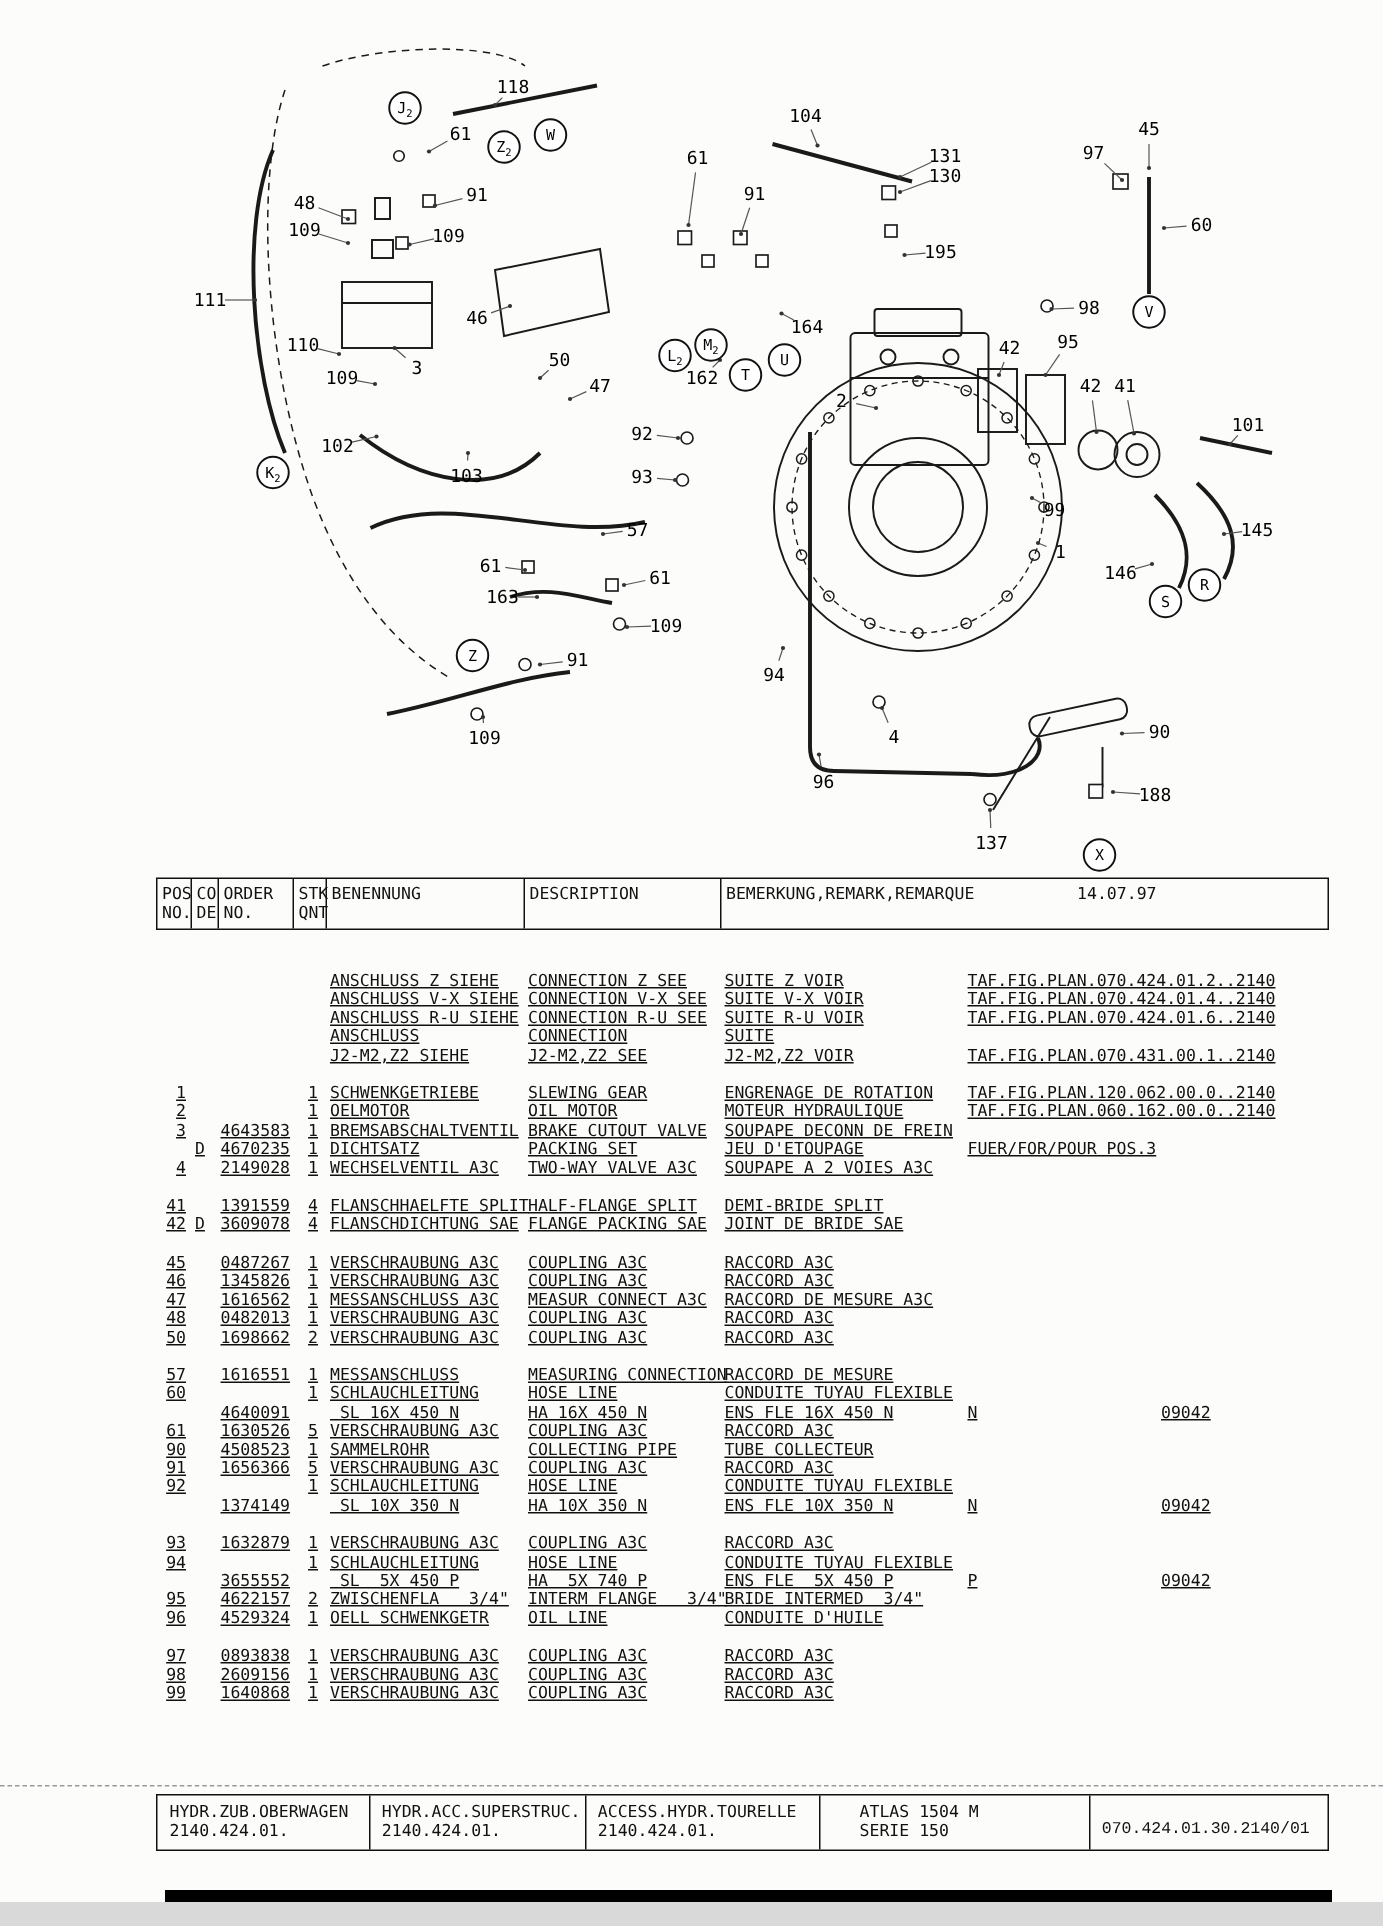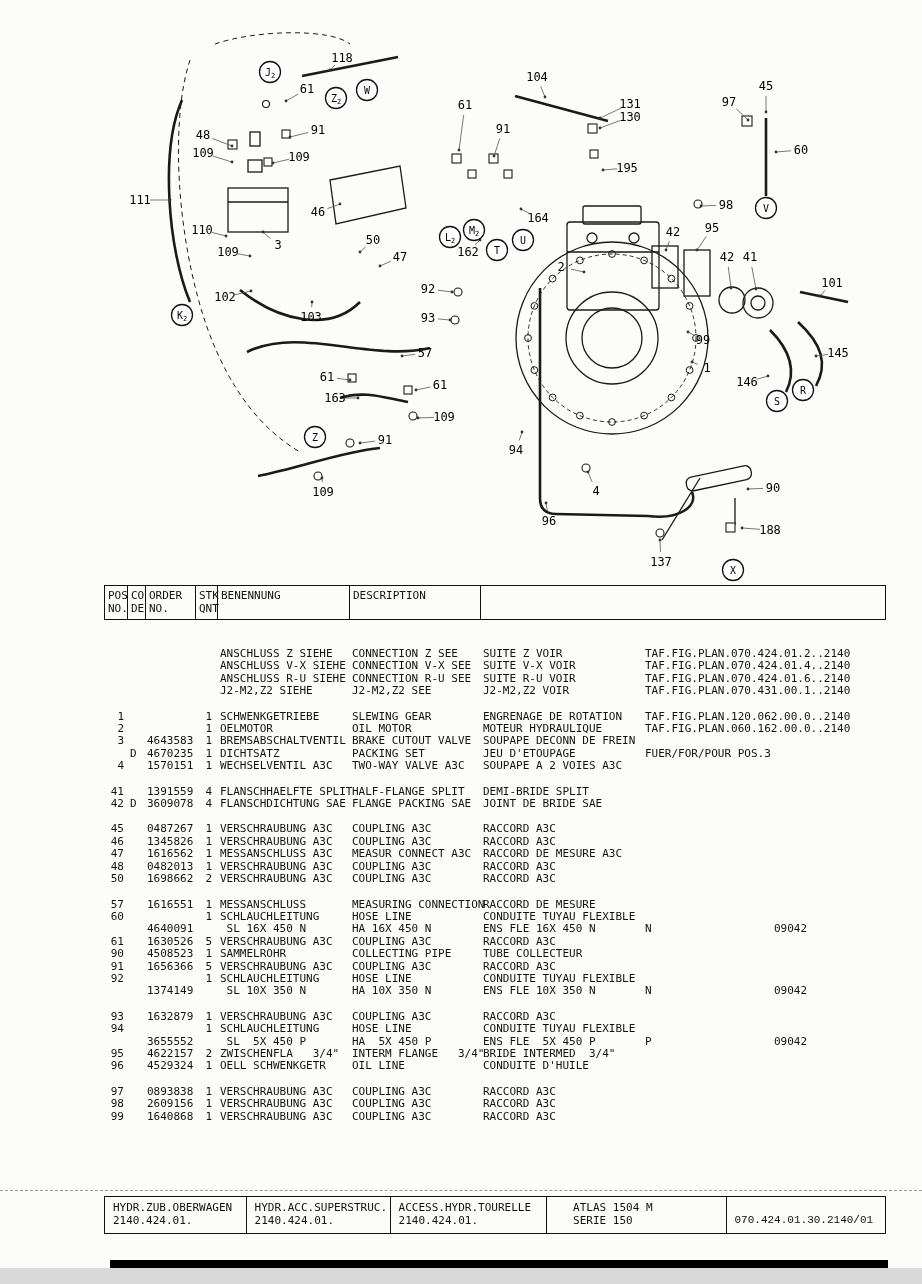--- a/index.html
+++ b/index.html
@@ -20,21 +20,21 @@
   .balloon-label { font-family:"DejaVu Sans Mono",monospace; font-size:10px; fill:#000; text-anchor:middle; }
   #bolts circle { stroke:#1a1a1a; fill:none; stroke-width:1; }
 
   
   .table-wrap { position:absolute; left:104px; top:585px; width:782px; font-size:11px; }
   .thead, .trow { display:grid; grid-template-columns:23px 18px 50px 22px 132px 131px 162px 132px 1fr; }
   .thead { border-top:1.5px solid #111; border-bottom:1.5px solid #111; border-left:1px solid #111; border-right:1px solid #111; line-height:13px; }
   .hcell { padding:3px 2px 4px 3px; border-right:1px solid #111; white-space:pre; }
   .hcell.last { border-right:none; grid-column:span 2; display:flex; justify-content:space-between; padding-right:4px; }
   .tbody { margin-top:28px; }
-  .block { margin-bottom:13px; }
+  .block { margin-bottom:13px;text-decoration:underline; }
   .trow { line-height:12.4px; }
   .cell { white-space:pre; }
   .cell.pos { text-align:right; padding-right:3px; }
   .cell.de  { padding-left:3px; }
   .cell.order { padding-left:2px; }
   .cell.qnt { text-align:right; padding-right:5px; }
   .cell.ben, .cell.desc, .cell.desig, .cell.rem { padding-left:3px; }
 
   
   .footer-boxes { position:absolute; left:104px; top:1196px; width:782px; display:flex; border:1.2px solid #111; font-size:11px; line-height:13px;align-items:flex-end; }
@@ -360,20 +360,21 @@
   </div>
 
   <div class="table-wrap">
     <div class="thead">
       <div class="hcell"><div>POS</div><div>NO.</div></div>
       <div class="hcell"><div>CO</div><div>DE</div></div>
       <div class="hcell"><div>ORDER</div><div>NO.</div></div>
       <div class="hcell"><div>STK</div><div>QNT</div></div>
       <div class="hcell"><div>BENENNUNG</div></div>
       <div class="hcell"><div>DESCRIPTION</div></div>
+      <div class="hcell last"><span>BEMERKUNG,REMARK,REMARQUE</span><span>14.07.97</span></div>
     </div>
     <div class="tbody">
         <div class="block">
           <div class="trow">
             <span class="cell pos"></span>
             <span class="cell de"></span>
             <span class="cell order"></span>
             <span class="cell qnt"></span>
             <span class="cell ben">ANSCHLUSS Z SIEHE</span>
             <span class="cell desc">CONNECTION Z SEE</span>
@@ -401,20 +402,31 @@
             <span class="cell desc">CONNECTION R-U SEE</span>
             <span class="cell desig">SUITE R-U VOIR</span>
             <span class="cell rem">TAF.FIG.PLAN.070.424.01.6..2140</span>
             <span class="cell rem2"></span>
           </div>
           <div class="trow">
             <span class="cell pos"></span>
             <span class="cell de"></span>
             <span class="cell order"></span>
             <span class="cell qnt"></span>
+            <span class="cell ben">ANSCHLUSS</span>
+            <span class="cell desc">CONNECTION</span>
+            <span class="cell desig">SUITE</span>
+            <span class="cell rem"></span>
+            <span class="cell rem2"></span>
+          </div>
+          <div class="trow">
+            <span class="cell pos"></span>
+            <span class="cell de"></span>
+            <span class="cell order"></span>
+            <span class="cell qnt"></span>
             <span class="cell ben">J2-M2,Z2 SIEHE</span>
             <span class="cell desc">J2-M2,Z2 SEE</span>
             <span class="cell desig">J2-M2,Z2 VOIR</span>
             <span class="cell rem">TAF.FIG.PLAN.070.431.00.1..2140</span>
             <span class="cell rem2"></span>
           </div>
         </div>
         <div class="block">
           <div class="trow">
             <span class="cell pos">1</span>
@@ -456,21 +468,21 @@
             <span class="cell qnt">1</span>
             <span class="cell ben">DICHTSATZ</span>
             <span class="cell desc">PACKING SET</span>
             <span class="cell desig">JEU D'ETOUPAGE</span>
             <span class="cell rem">FUER/FOR/POUR POS.3</span>
             <span class="cell rem2"></span>
           </div>
           <div class="trow">
             <span class="cell pos">4</span>
             <span class="cell de"></span>
-            <span class="cell order">1570151</span>
+            <span class="cell order">2149028</span>
             <span class="cell qnt">1</span>
             <span class="cell ben">WECHSELVENTIL A3C</span>
             <span class="cell desc">TWO-WAY VALVE A3C</span>
             <span class="cell desig">SOUPAPE A 2 VOIES A3C</span>
             <span class="cell rem"></span>
             <span class="cell rem2"></span>
           </div>
         </div>
         <div class="block">
           <div class="trow">
@@ -665,21 +677,21 @@
             <span class="cell desig">CONDUITE TUYAU FLEXIBLE</span>
             <span class="cell rem"></span>
             <span class="cell rem2"></span>
           </div>
           <div class="trow">
             <span class="cell pos"></span>
             <span class="cell de"></span>
             <span class="cell order">3655552</span>
             <span class="cell qnt"></span>
             <span class="cell ben"> SL  5X 450 P</span>
-            <span class="cell desc">HA  5X 450 P</span>
+            <span class="cell desc">HA  5X 740 P</span>
             <span class="cell desig">ENS FLE  5X 450 P</span>
             <span class="cell rem">P</span>
             <span class="cell rem2">09042</span>
           </div>
           <div class="trow">
             <span class="cell pos">95</span>
             <span class="cell de"></span>
             <span class="cell order">4622157</span>
             <span class="cell qnt">2</span>
             <span class="cell ben">ZWISCHENFLA   3/4"</span>

